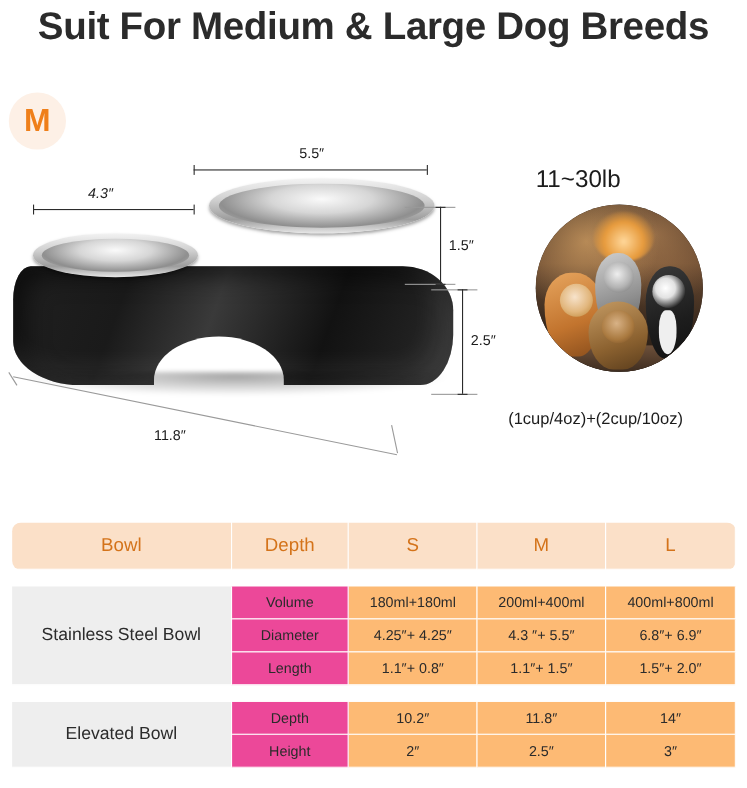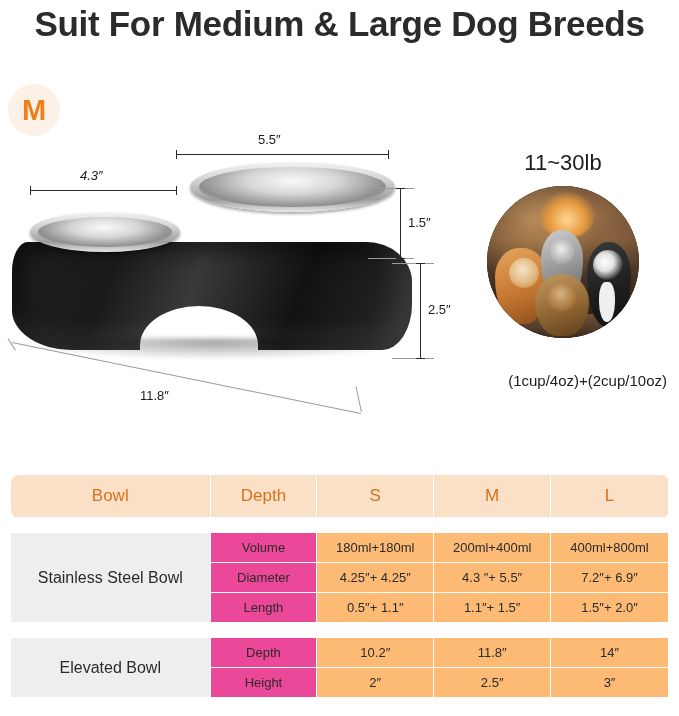--- a/index.html
+++ b/index.html
@@ -195,29 +195,28 @@
   }
   .floor {
     position: absolute; left: 0; bottom: 0; width: 152px; height: 24px;
     background: linear-gradient(180deg,#6d503a,#3e2d20);
   }
 
   .weight-label {
     position: absolute;
     left: 487px; top: 150px;
     width: 152px;
-    text-align: center;
     font-size: 22px;
     color: #1c1c1c;
   }
   .cups-label {
     position: absolute;
     left: 462px; top: 372px;
     width: 205px;
-    text-align: right;
+    text-align: left;
     font-size: 15px;
     color: #1c1c1c;
   }
 
   
   .table-wrap {
     position: absolute;
     left: 10px; top: 474px;
     width: 659px;
   }
@@ -273,21 +272,21 @@
     <div class="bowl-rim big-rim"></div>
     <div class="bowl-inner big-inner"></div>
 
     <div class="bowl-body sm-body"></div>
     <div class="bowl-rim sm-rim"></div>
     <div class="bowl-inner sm-inner"></div>
 
     <div class="line-h" style="left:176px; top:24px; width:212px;"></div>
     <div class="tick-v" style="left:176px; top:20px;"></div>
     <div class="tick-v" style="left:388px; top:20px;"></div>
-    <div class="dim-label" style="left:258px; top:2px;">5.5″</div>
+    <div class="dim-label" style="left:272px; top:2px;">5.5″</div>
 
     <div class="line-h" style="left:30px; top:60px; width:146px;"></div>
     <div class="tick-v" style="left:30px; top:56px;"></div>
     <div class="tick-v" style="left:176px; top:56px;"></div>
     <div class="dim-label" style="left:80px; top:38px;font-style:italic;">4.3″</div>
 
     <div class="guide" style="left:368px; top:58px; width:46px;"></div>
     <div class="guide" style="left:368px; top:128px; width:46px;"></div>
     <div class="line-v" style="left:400px; top:58px; height:70px;"></div>
     <div class="tick-h" style="left:396px; top:58px;"></div>
@@ -345,25 +344,25 @@
         <td class="rowlabel" rowspan="3">Stainless Steel Bowl</td>
         <td class="sublabel">Volume</td>
         <td class="val">180ml+180ml</td>
         <td class="val">200ml+400ml</td>
         <td class="val">400ml+800ml</td>
       </tr>
       <tr>
         <td class="sublabel">Diameter</td>
         <td class="val">4.25″+ 4.25″</td>
         <td class="val">4.3 ″+ 5.5″</td>
-        <td class="val">7.2″+ 6.9″</td>
+        <td class="val">6.8″+ 6.9″</td>
       </tr>
       <tr>
         <td class="sublabel">Length</td>
-        <td class="val">0.5″+ 1.1″</td>
+        <td class="val">1.1″+ 0.8″</td>
         <td class="val">1.1″+ 1.5″</td>
         <td class="val">1.5″+ 2.0″</td>
       </tr>
 
       <tr class="gap-row">
             <td colspan="5"></td>
           </tr>
 
       <tr>
         <td class="rowlabel" rowspan="2">Elevated Bowl</td>

